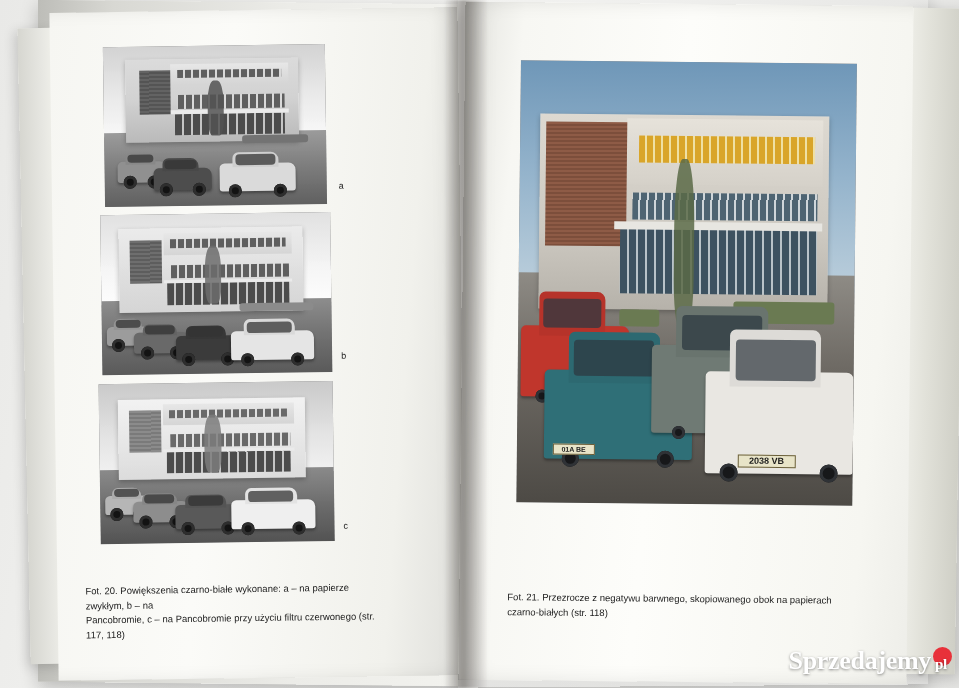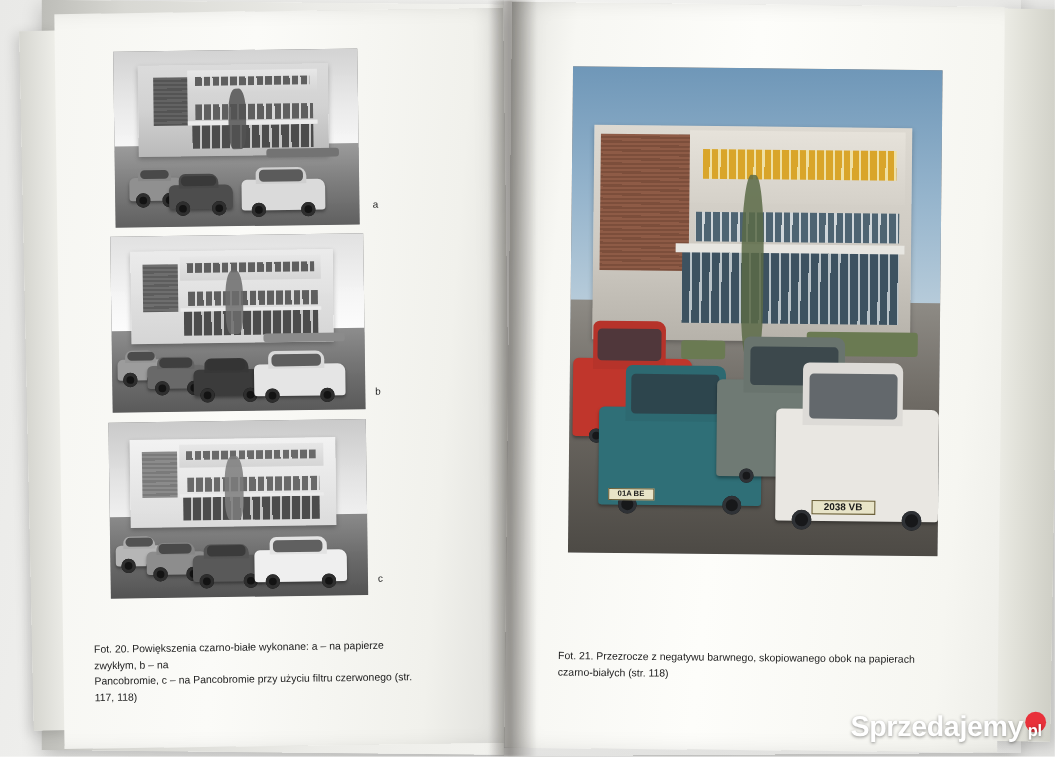--- a/index.html
+++ b/index.html
@@ -271,21 +271,21 @@
   
   .watermark {
     position: absolute;
     right: 12px;
     bottom: 12px;
     font-size: 26px;
     font-weight: bold;
     color: #ffffff;
     letter-spacing: -0.3px;
     text-shadow: 0 1px 3px rgba(0,0,0,0.45);
-    font-family: Liberation Sans, sans-serif;
+    font-family: Liberation Serif, serif;
     user-select: none;
     text-align: right;
   }
   .watermark .dot {
     display: inline-block;
     width: 19px;
     height: 19px;
     background: #e8313a;
     border-radius: 50%;
     color: #fff;

